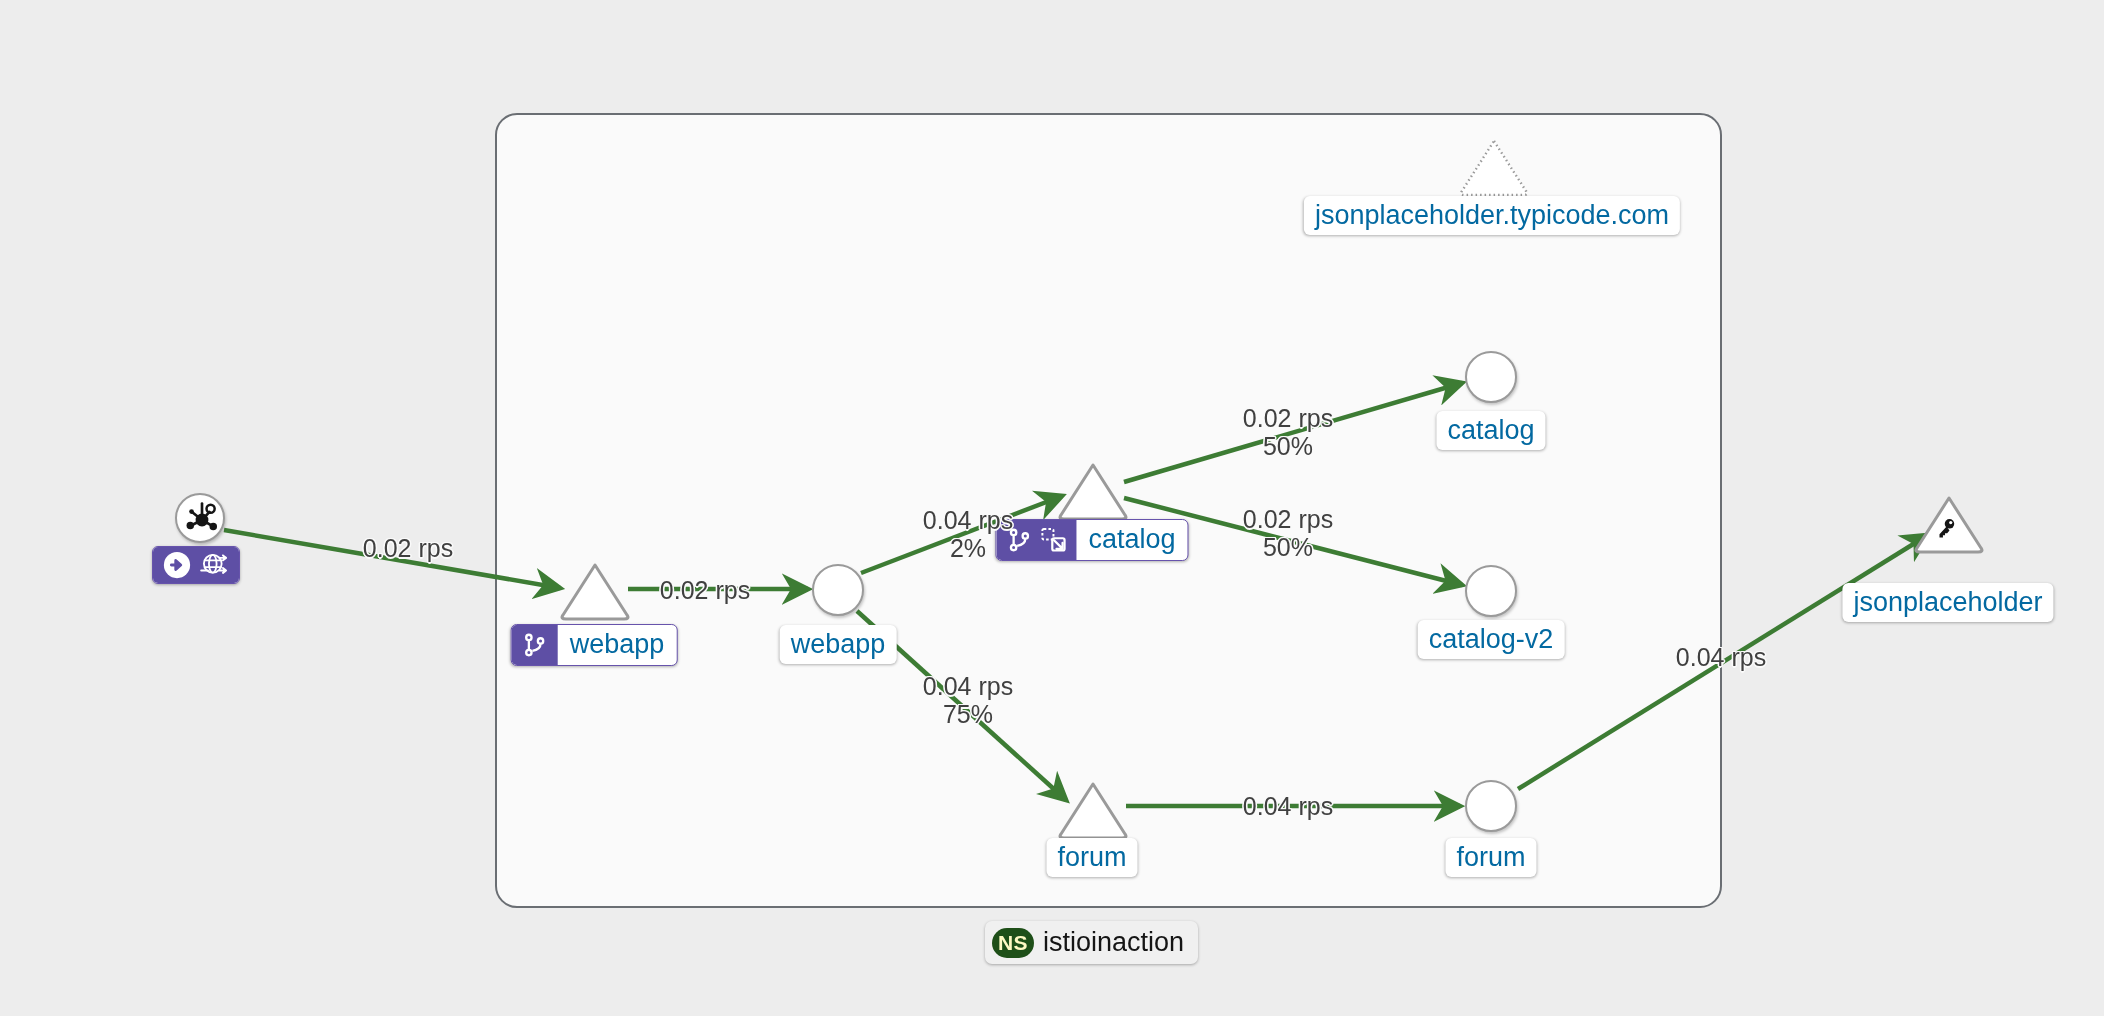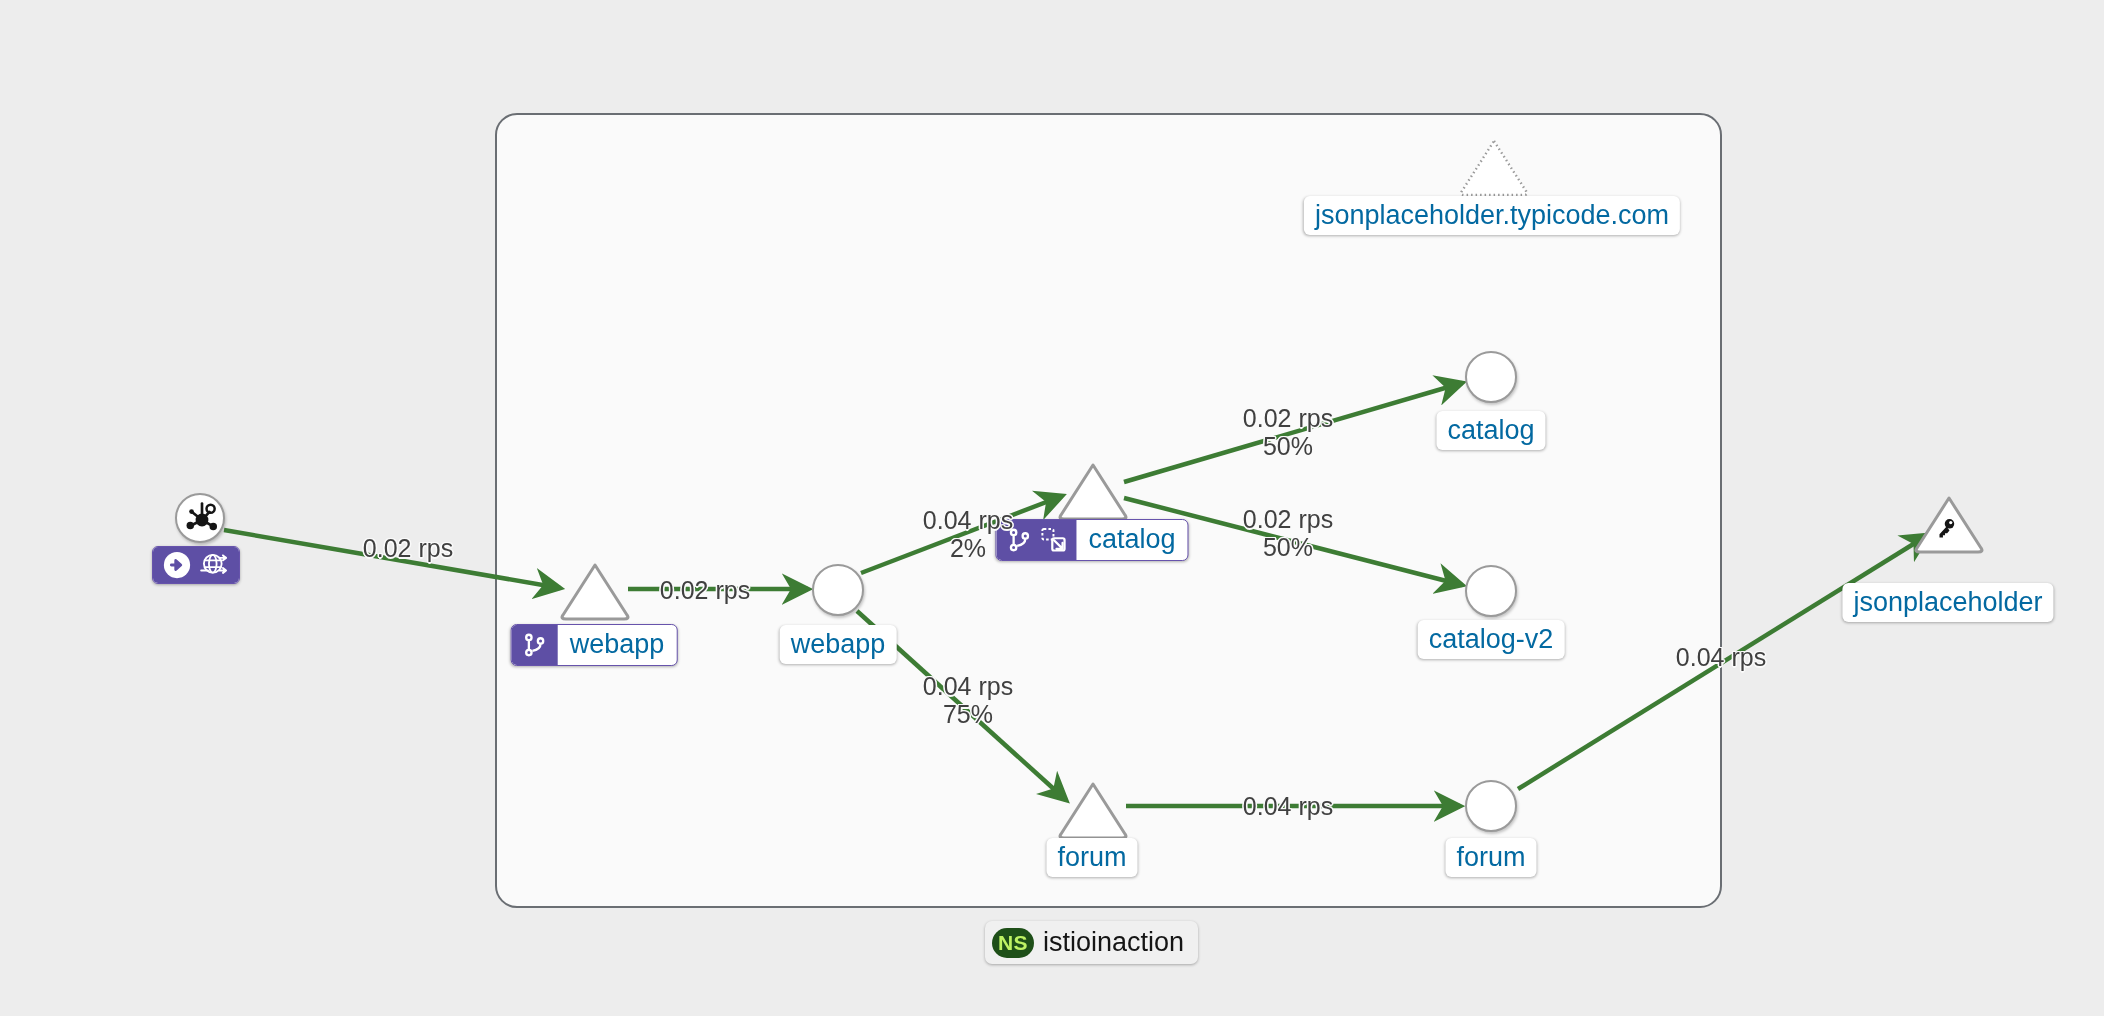--- a/index.html
+++ b/index.html
@@ -45,21 +45,21 @@
     color: #151515;
     white-space: nowrap;
   }
   .ns-chip {
     display: inline-flex;
     align-items: center;
     justify-content: center;
     width: 42px; height: 30px;
     border-radius: 15px;
     background: #1e4f18;
-    color: #bef264;
+    color: #fef9c3;
     font-size: 21px;
     font-weight: bold;
     letter-spacing: 0.5px;
   }
 
   
   .node-circle {
     position: absolute;
     border-radius: 50%;
     background: #ffffff;

